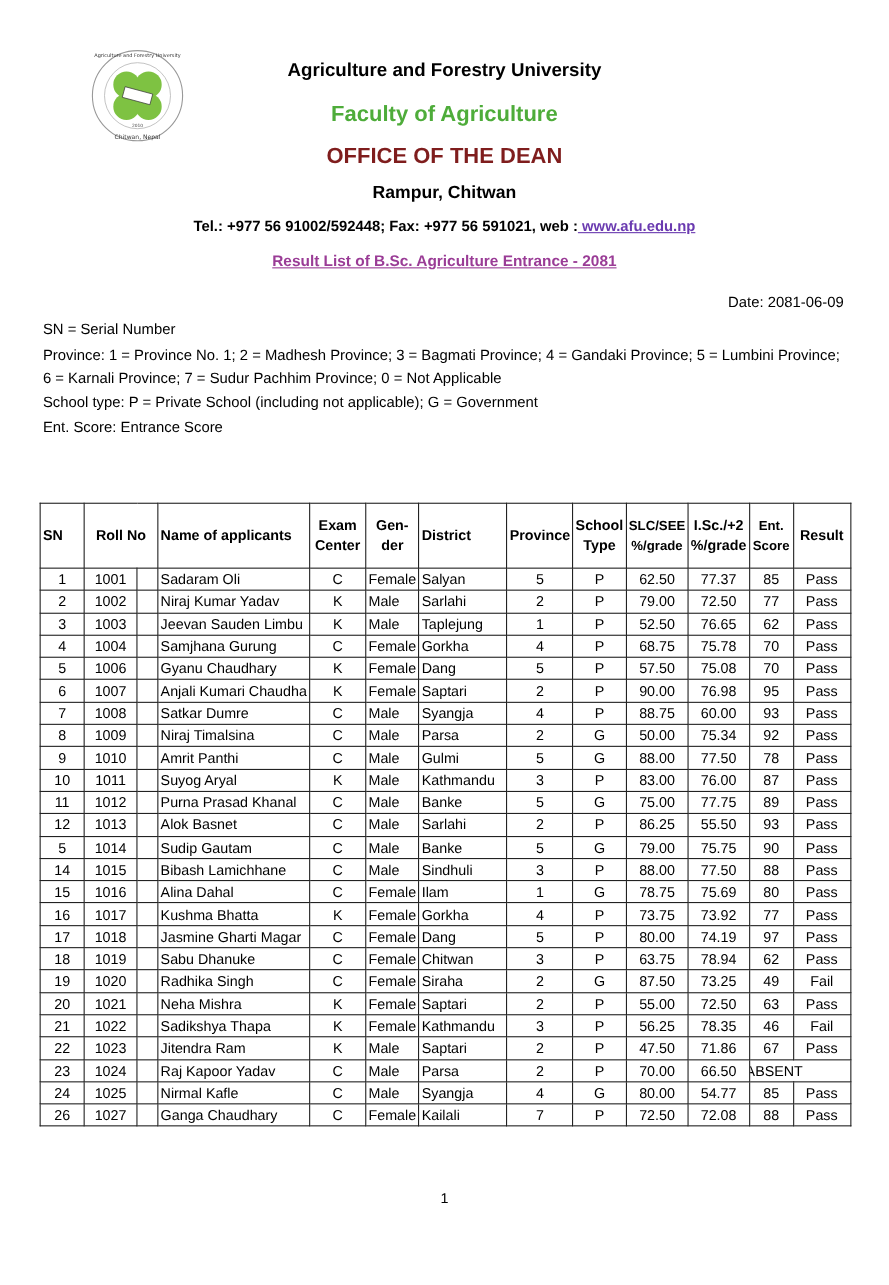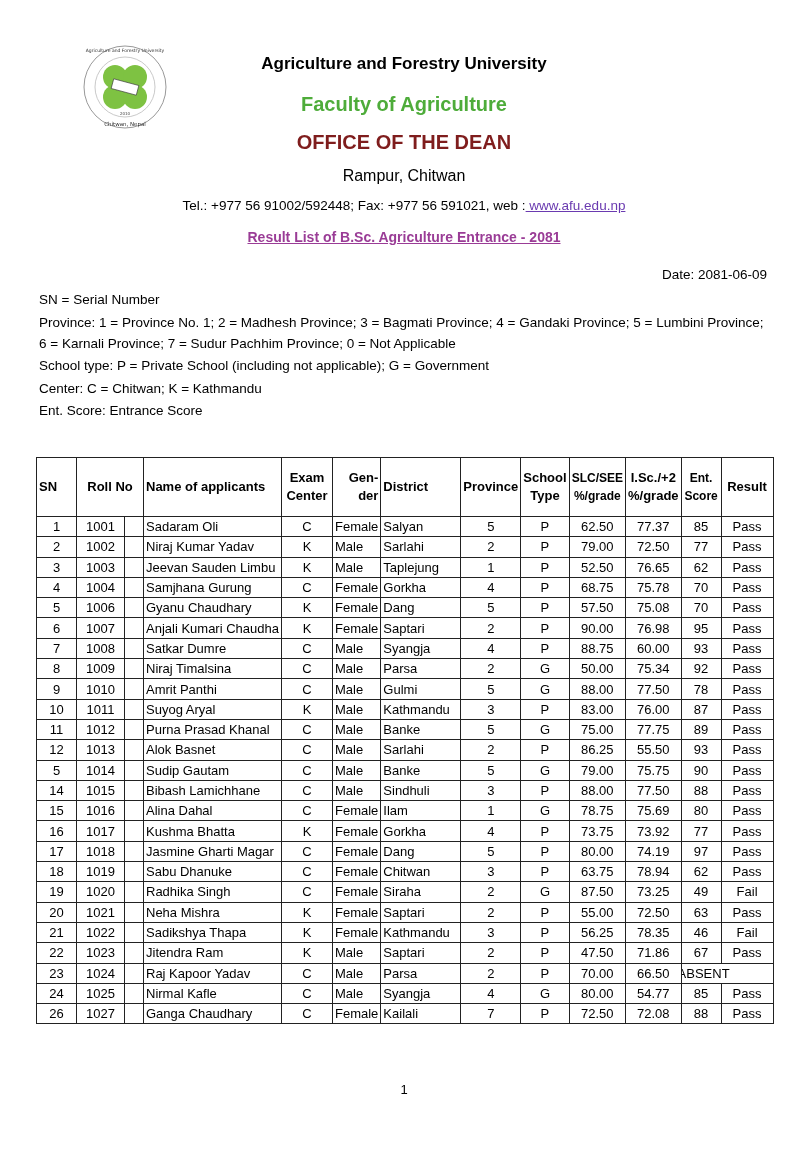--- a/index.html
+++ b/index.html
@@ -1,18 +1,18 @@
 <!DOCTYPE html>
 <html><head>
 <meta charset="utf-8">
 <style>
   html, body { margin: 0; padding: 0; background: #ffffff; }
   body { width: 808px; height: 1168px; position: relative; font-family: "Liberation Sans", "DejaVu Sans", sans-serif; color: #000; overflow: hidden; }
   .logo { position: absolute; left: 82px; top: 42px; width: 86px; height: 90px; }
-  .hdr { position: absolute; left: 0; width: 808px; text-align: center; }
+  .hdr { position: absolute; left: 0; width: 808px; text-align: center; font-weight: bold; }
   .h-uni { top: 54px; font-size: 17px; font-weight: bold; }
   .h-fac { top: 93px; font-size: 20px; font-weight: bold; color: #4eac3a; }
   .h-dean { top: 131px; font-size: 20px; font-weight: bold; color: #7f1d1d; }
   .h-loc { top: 167px; font-size: 16px; }
   .h-tel { top: 198px; font-size: 13.5px; }
   .h-tel a { color: #6a3ab0; text-decoration: underline; }
   .h-title { top: 229px; font-size: 14px; font-weight: bold; color: #9a3c96; text-decoration: underline; }
   .date { position: absolute; right: 41px; top: 267px; font-size: 13.5px; }
   .legend { position: absolute; left: 39px; top: 289px; width: 730px; font-size: 13.5px; line-height: 21px; }
   .legend p { margin: 0 0 1.5px 0; }
@@ -51,21 +51,20 @@
   <span>Tel.: +977 56 91002/592448; Fax: +977 56 591021, web :</span><a> www.afu.edu.np</a>
 </div>
 <div class="hdr h-title"><span>Result List of B.Sc. Agriculture Entrance - 2081</span></div>
 
 <div class="date">Date: 2081-06-09</div>
 
 <div class="legend">
   <p>SN = Serial Number</p>
   <p>Province: 1 = Province No. 1; 2 = Madhesh Province; 3 = Bagmati Province; 4 = Gandaki Province; 5 = Lumbini Province; 6 = Karnali Province; 7 = Sudur Pachhim Province; 0 = Not Applicable</p>
   <p>School type: P = Private School (including not applicable); G = Government</p>
-  <p>Center: C = Chitwan; K = Kathmandu</p>
   <p>Ent. Score: Entrance Score</p>
 </div>
 
 <table>
   <colgroup>
     <col style="width:40px">
       <col style="width:48px">
       <col style="width:19px">
       <col style="width:138px">
     <col style="width:51px">
@@ -77,21 +76,21 @@
       <col style="width:54px">
       <col style="width:40px">
       <col style="width:52px">
   </colgroup>
   <thead>
     <tr>
       <th style="text-align:left">SN</th>
       <th colspan="2">Roll No</th>
       <th style="text-align:left">Name of applicants</th>
       <th><span>Exam</span><br><span>Center</span></th>
-      <th style="text-align:right"><span>Gen-</span><br><span>der</span></th>
+      <th style="text-align:center"><span>Gen-</span><br><span>der</span></th>
       <th style="text-align:left">District</th>
       <th>Province</th>
       <th><span>School</span><br><span>Type</span></th>
       <th style="font-size:12px"><span>SLC/SEE</span><br><span>%/grade</span></th>
       <th><span>I.Sc./+2</span><br><span>%/grade</span></th>
       <th style="font-size:12px"><span>Ent.</span><br><span>Score</span></th>
       <th>Result</th>
     </tr>
   </thead>
   <tbody id="tbody">

